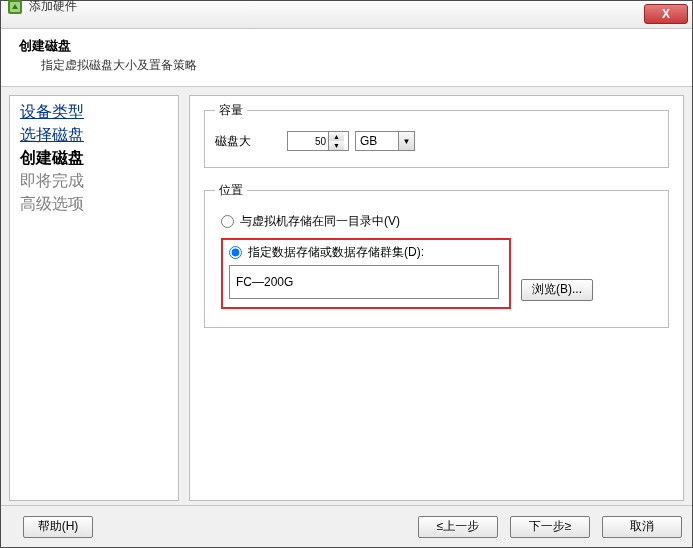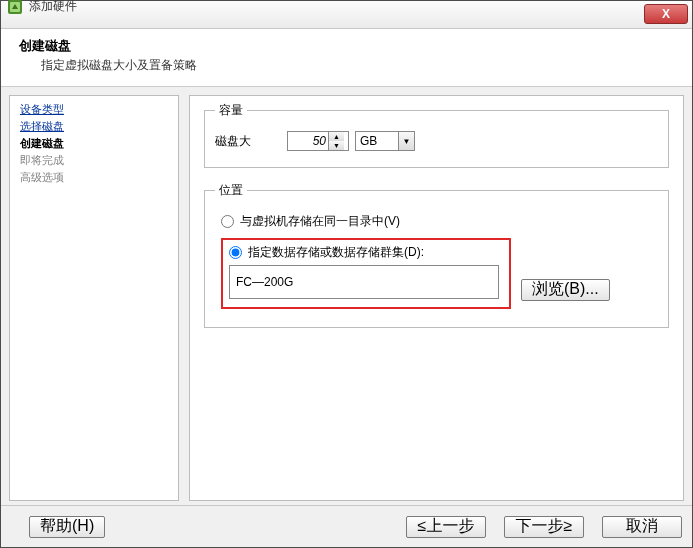--- a/index.html
+++ b/index.html
@@ -43,21 +43,21 @@
     background: #f0f0f0;
     padding: 8px 8px 4px 8px;
     gap: 10px;
     min-height: 0;
   }
   .sidebar {
     width: 170px;
     background: #fff;
     border: 1px solid #bcbcbc;
     padding: 6px 10px;
-    font-size: 11px;
+    font-size: 16px;
   }
   .sidebar .link { color: #003399; text-decoration: underline; margin-bottom: 2px; cursor: pointer; }
   .sidebar .current { color: #000; font-weight: bold; margin-bottom: 2px; }
   .sidebar .future { color: #808080; margin-bottom: 2px; }
   .main {
     flex: 1;
     background: #fff;
     border: 1px solid #bcbcbc;
     padding: 6px 14px 10px 14px;
     font-size: 12px;
@@ -69,23 +69,22 @@
     padding: 8px 10px 12px 10px;
   }
   legend { font-size: 12px; padding: 0 4px; color: #000; }
   .row { display: flex; align-items: center; gap: 6px; margin: 4px 0; }
   .label { min-width: 50px; }
   .spinner {
     width: 62px; height: 20px; border: 1px solid #888; background: #fff;
     display: flex; align-items: center;
   }
   .spinner input {
-    border: none; width: 40px; text-align: right; font-size: 12px; outline: none;
+    border: none; width: 40px; text-align: right; font-size: 10px; outline: none;
     padding-right: 2px;
-    font-style: italic;
   }
   .spinner .arrows {
     width: 16px; height: 100%;
     border-left: 1px solid #888;
     display: flex; flex-direction: column;
   }
   .spinner .arrows div {
     flex: 1; display: flex; align-items: center; justify-content: center;
     font-size: 7px; background: linear-gradient(#f8f8f8,#ddd); cursor: pointer;
   }
@@ -103,32 +102,32 @@
   .highlight { border: 2px solid #e02626; padding: 2px 6px; display: inline-flex; align-items: center; gap: 6px; }
   .highlight-block { border: 2px solid #e02626; padding: 4px 6px 8px 6px; margin: 2px 0 6px 6px; width: 290px; }
   .ds-input {
     width: 270px; height: 20px; border: 1px solid #888; background: #fff;
     padding: 16px 6px; display: flex; align-items: center; margin-top: 4px;
   }
   .btn {
     height: 22px; min-width: 70px; padding: 0 10px;
     background: linear-gradient(#fff,#e4e4e4);
     border: 1px solid #7a7a7a; border-radius: 2px;
-    font-size: 16px; display: inline-flex; align-items: center; justify-content: center;
+    font-size: 12px; display: inline-flex; align-items: center; justify-content: center;
     cursor: pointer;
   }
   .footer {
     height: 42px;
     background: #f0f0f0;
     border-top: 1px solid #c8c8c8;
     display: flex; align-items: center;
     padding: 0 10px;
   }
   .footer .spacer { flex: 1; }
-  .footer .btn { margin-left: 18px; min-width: 80px; }
+  .footer .btn { margin-left: 12px; min-width: 80px; }
   .footer .btn.help { min-width: 70px; }
   .loc-row { display:flex; align-items:center; gap:10px; }
 </style>
 </head>
 <body>
 
 <div class="window">
 
   <div class="titlebar">
     <span class="icon">

